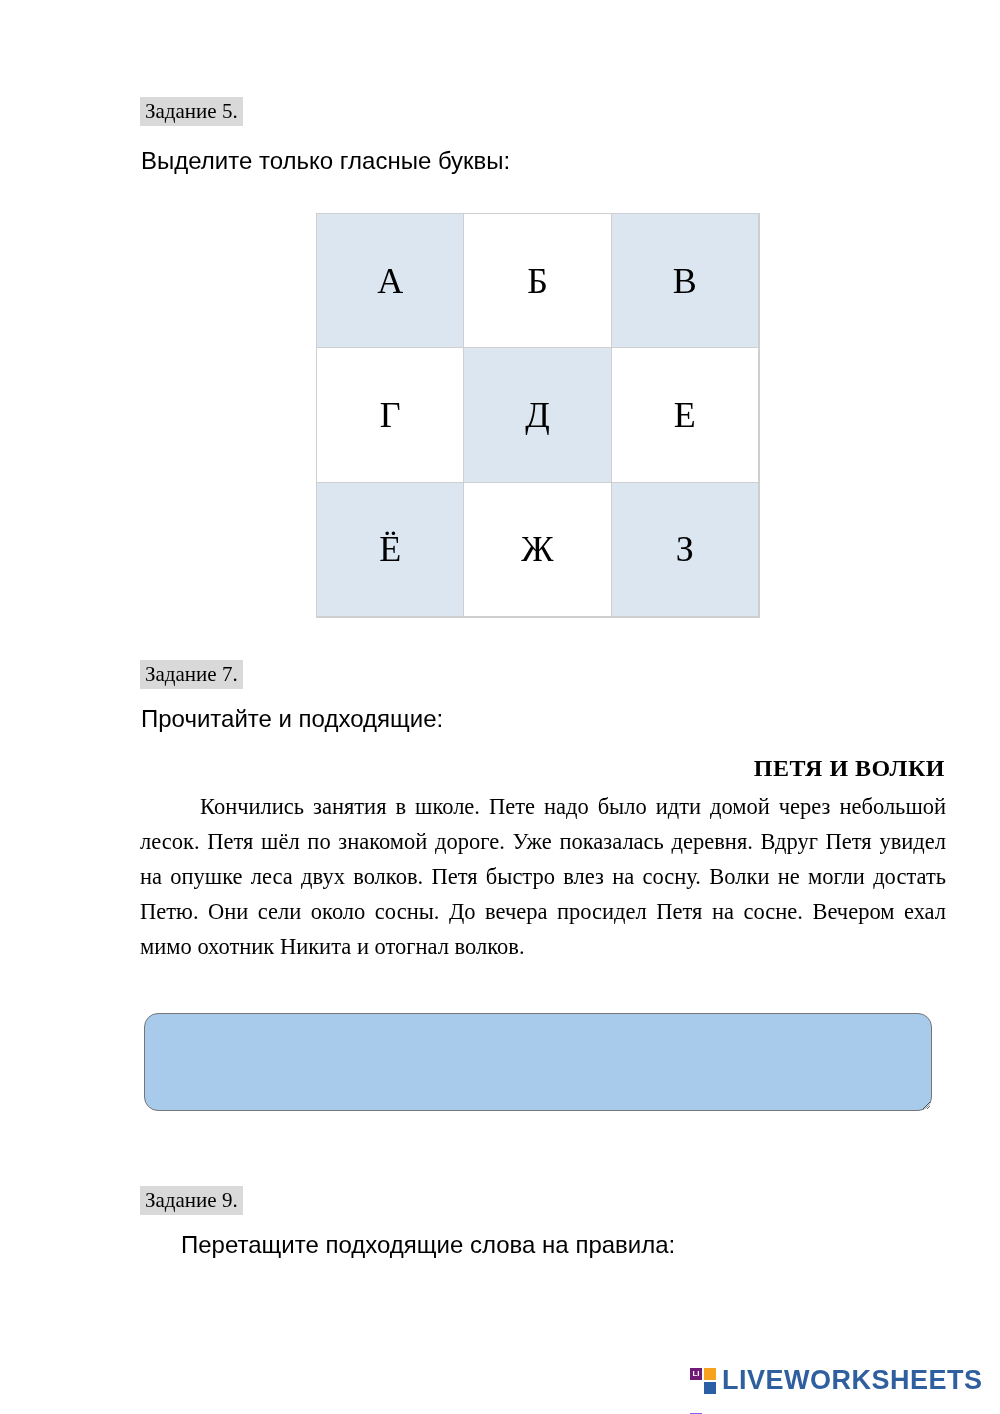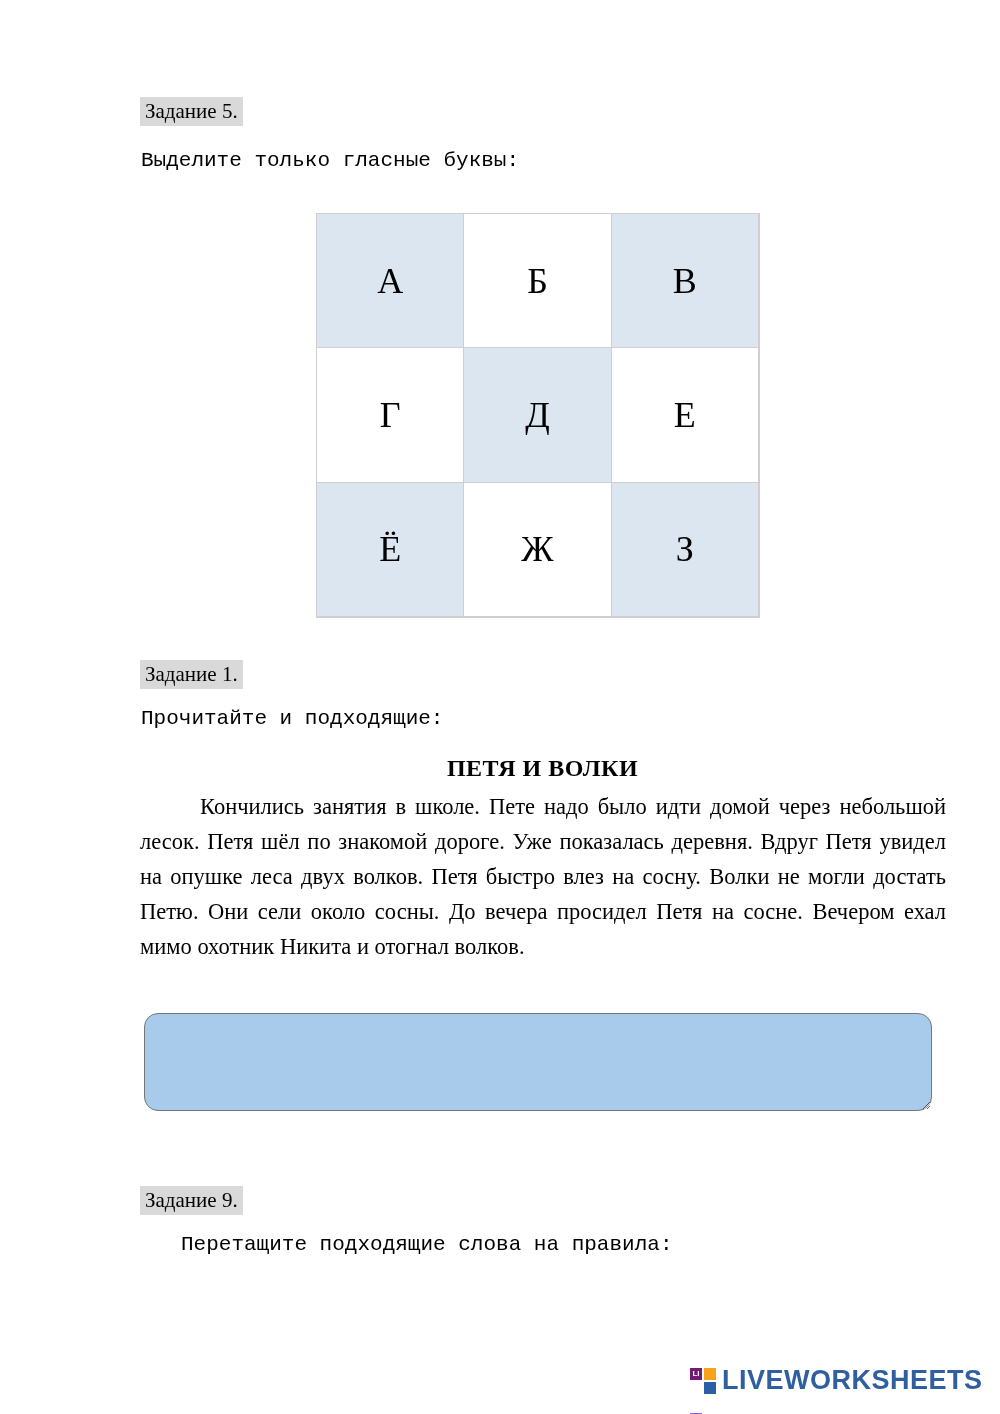--- a/index.html
+++ b/index.html
@@ -26,22 +26,22 @@
     position: absolute;
     background: #d9d9d9;
     font-family: "Liberation Serif", serif;
     font-size: 21px;
     line-height: 26px;
     padding: 1px 5px 2px 5px;
     white-space: nowrap;
   }
   .prompt {
     position: absolute;
-    font-family: Liberation Mono, monospace;
-    font-size: 21px;
+    font-family: Liberation Sans, sans-serif;
+    font-size: 24px;
     line-height: 26px;
     white-space: nowrap;
   }
 
   
   .grid {
     position: absolute;
     left: 316px;
     top: 213px;
     width: 444px;
@@ -66,21 +66,21 @@
   .cell.selected {
     background: #dce6f1;
   }
 
   
   .story-title {
     position: absolute;
     left: 140px;
     top: 755px;
     width: 805px;
-    text-align: center;
+    text-align: right;
     font-family: "Liberation Serif", serif;
     font-weight: bold;
     font-size: 24px;
     letter-spacing: 0.5px;
   }
   .story-body {
     position: absolute;
     left: 140px;
     top: 789px;
     width: 806px;
@@ -152,21 +152,21 @@
     <div class="cell">Б</div>
     <div class="cell selected">В</div>
     <div class="cell">Г</div>
     <div class="cell selected">Д</div>
     <div class="cell">Е</div>
     <div class="cell selected">Ё</div>
     <div class="cell">Ж</div>
     <div class="cell selected">З</div>
   </div>
 
-  <div class="task-tag" style="left:140px; top:660px;">Задание 1.</div>
+  <div class="task-tag" style="left:140px; top:660px;">Задание 7.</div>
   <div class="prompt" style="left:141px; top:706px;">Прочитайте и подходящие:</div>
 
   <div class="story-title">ПЕТЯ И ВОЛКИ</div>
   <div class="story-body">Кончились занятия в школе. Пете надо было идти домой через небольшой лесок. Петя шёл по знакомой дороге. Уже показалась деревня. Вдруг Петя увидел на опушке леса двух волков. Петя быстро влез на сосну. Волки не могли достать Петю. Они сели около сосны. До вечера просидел Петя на сосне. Вечером ехал мимо охотник Никита и отогнал волков.</div>
 
   <textarea class="answer-box" placeholder="" style=""></textarea>
 
   <div class="task-tag" style="left:140px; top:1186px;">Задание 9.</div>
   <div class="prompt" style="left:141px; top:1232px;margin-left:40px;">Перетащите подходящие слова на правила:</div>
 

